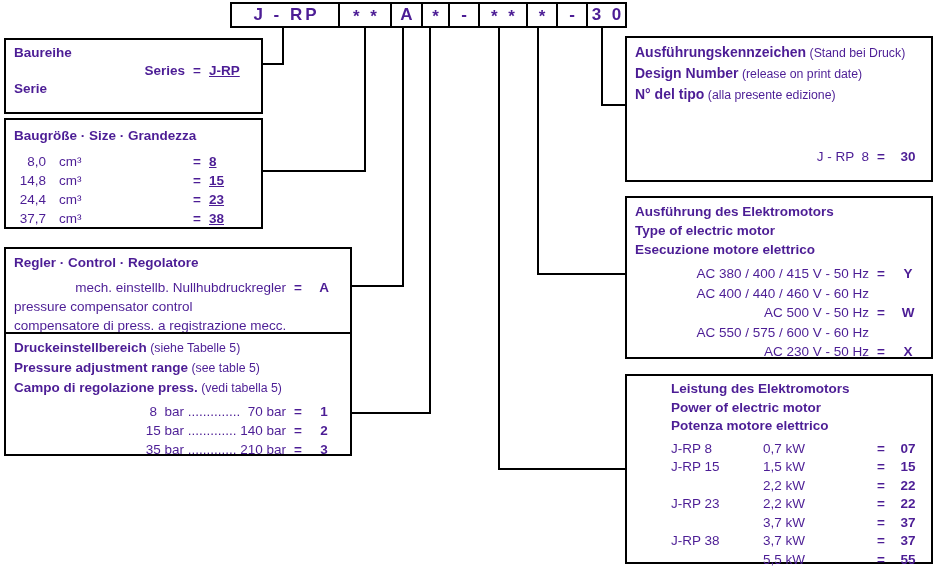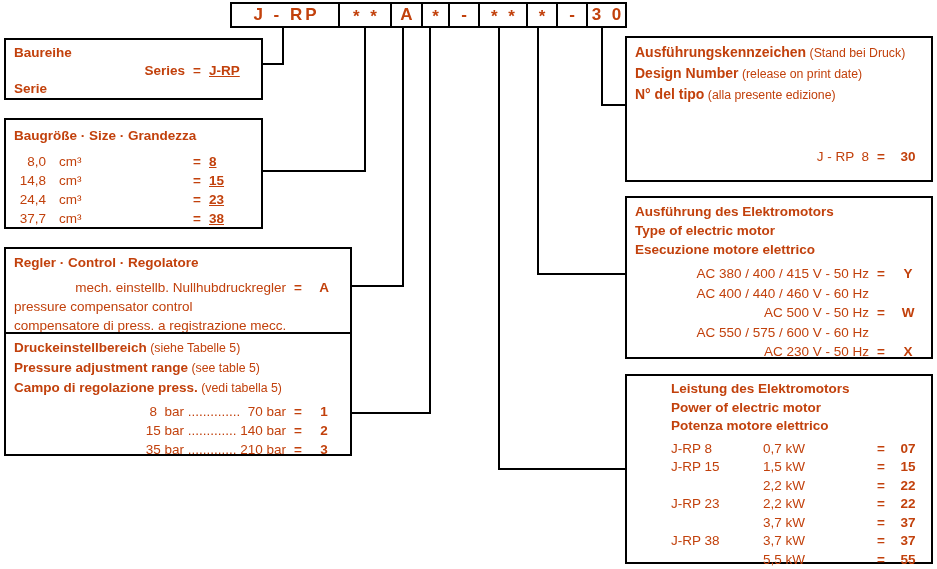--- a/index.html
+++ b/index.html
@@ -1,18 +1,18 @@
 <!DOCTYPE html>
 <html><head>
 <meta charset="utf-8">
 <style>
   html,body { margin:0; padding:0; background:#ffffff; }
   #canvas {
     position:relative; width:937px; height:569px; background:#ffffff;
-    font-family:"Liberation Sans","DejaVu Sans",sans-serif; color:#c2410c;
+    font-family:"Liberation Sans","DejaVu Sans",sans-serif; color:#4c1d95;
     overflow:hidden;
   }
   
   .box {
     position:absolute; background:#fff; border:2px solid #000;
     box-sizing:border-box; padding:4px 8px; font-size:13.5px; line-height:19px;
   }
   .title { font-weight:bold; white-space:pre; }
   .note  { font-weight:normal; font-size:12.3px; }
   .rows  { margin-top:4px; }
@@ -37,21 +37,21 @@
   #code-box .cell:last-child { border-right:none; }
   #code-box .c0{width:108px;} #code-box .c1{width:52px;} #code-box .c2{width:31px;}
   #code-box .c3{width:27px;}  #code-box .c4{width:30px;} #code-box .c5{width:48px;}
   #code-box .c6{width:30px;}  #code-box .c7{width:30px;} #code-box .c8{width:37px;}
   #code-box .star { padding-top:4px; }
 
   
   .vline,.hline { position:absolute; background:#000; }
 
   
-  #box-series { left:4px; top:38px; width:259px; height:62px; font-weight:bold; line-height:18px; }
+  #box-series { left:4px; top:38px; width:259px; height:76px; font-weight:bold; line-height:18px; }
   #box-size   { left:4px; top:118px; width:259px; height:111px; }
   #box-size .title { line-height:24px; }
   #box-size .num  { flex:none; width:32px; text-align:right; }
   #box-size .unit { flex:none; margin-left:13px; }
   #box-control { left:4px; top:247px; width:348px; height:89px; }
   #box-control .rows { margin-top:6px; }
   #box-control .eq { width:24px; }
   #box-control .valc, #box-pressure .valc { width:28px; margin-right:4px; }
   #box-pressure { left:4px; top:332px; width:348px; height:124px; }
   #box-design { left:625px; top:36px; width:308px; height:146px; }

